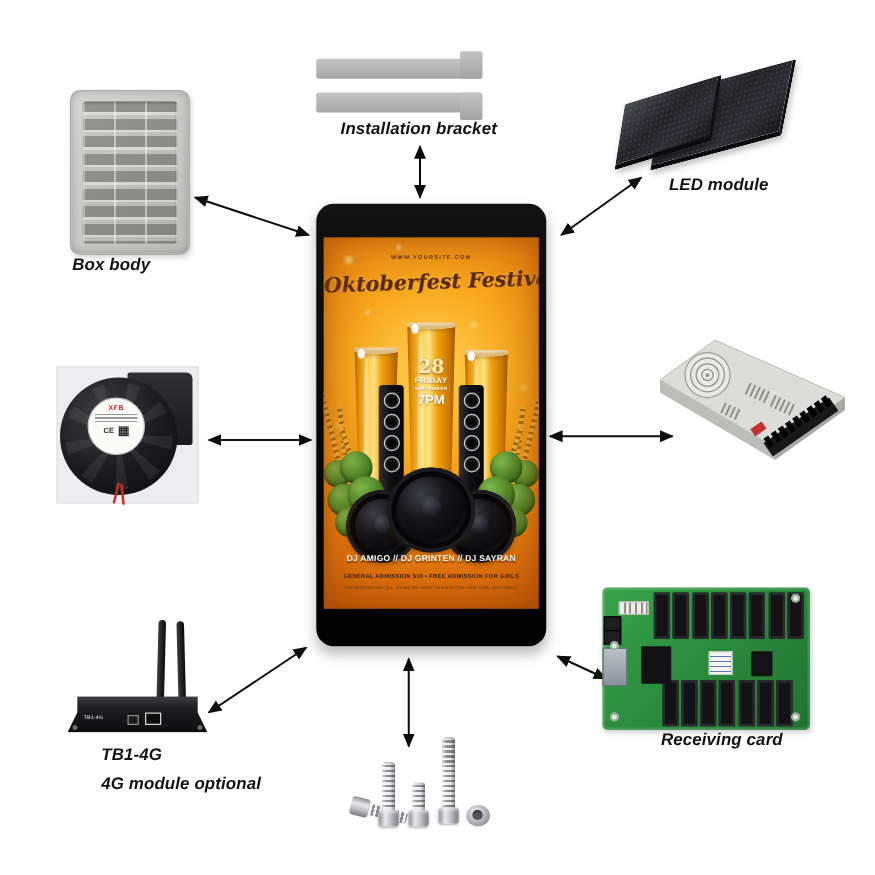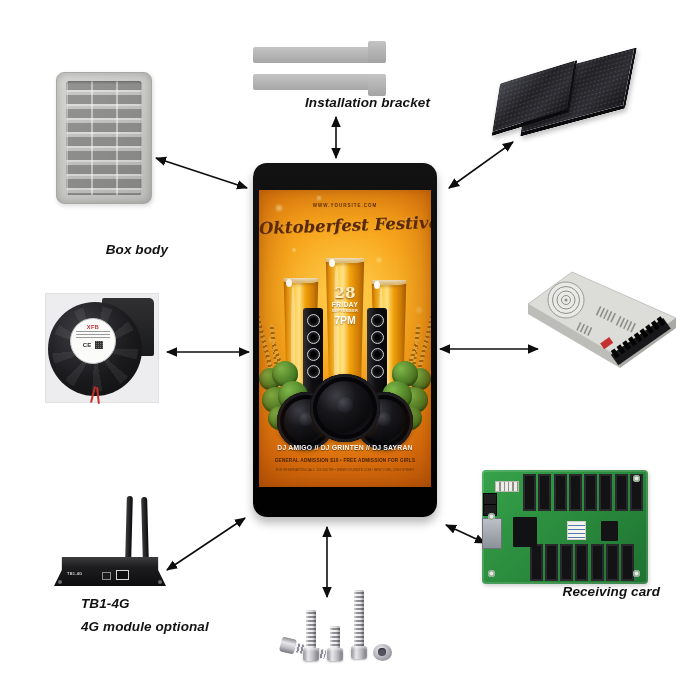--- a/index.html
+++ b/index.html
@@ -1,18 +1,18 @@
 <!DOCTYPE html>
 <html><head>
 <meta charset="utf-8">
 <style>
   html,body{margin:0;padding:0;}
   body{width:700px;height:700px;background:#ffffff;font-family:"Liberation Sans",sans-serif;position:relative;overflow:hidden;}
   .stage{position:absolute;inset:0;}
-  .lbl{position:absolute;font-weight:bold;font-style:italic;font-size:13.5px;color:#121212;text-align:right;letter-spacing:.1px;}
+  .lbl{position:absolute;font-weight:bold;font-style:italic;font-size:13.5px;color:#121212;text-align:center;letter-spacing:.1px;}
   .lbl.left{text-align:left;}
   svg.arrows{position:absolute;left:0;top:0;width:700px;height:700px;pointer-events:none;}
 
   
   .br-bar{position:absolute;height:16px;width:132px;left:253px;background:linear-gradient(180deg,#c4c4c4,#a6a6a6);border-radius:2px;}
   .br-tab{position:absolute;width:18px;height:22px;left:368px;background:linear-gradient(180deg,#c4c4c4,#a3a3a3);border-radius:2px;}
   .b1{top:47px}.t1{top:41px}.b2{top:74px}.t2{top:74px}
 
   
   .boxbody{position:absolute;left:56px;top:72px;width:94px;height:130px;background:linear-gradient(135deg,#d6d6d4,#bcbcba);border:1px solid #a8a8a6;border-radius:8px;box-shadow:inset 0 0 8px rgba(0,0,0,.22),1px 2px 4px rgba(0,0,0,.15);}
@@ -142,21 +142,21 @@
   .woofer::after{content:"";position:absolute;left:38%;top:34%;width:24%;height:24%;border-radius:50%;background:radial-gradient(circle at 35% 30%,#4a4a54,#1c1c22 75%);}
   .wf-c{left:51px;top:184px;width:70px;height:68px;}
   .wf-l{left:18px;top:202px;width:58px;height:58px;}
   .wf-r{left:96px;top:202px;width:58px;height:58px;}
   .p-djs{position:absolute;left:0;right:0;top:254px;text-align:center;font-size:6.8px;font-weight:bold;color:#fff;letter-spacing:.2px;text-shadow:0 1px 1px rgba(0,0,0,.5);z-index:9;}
   .p-adm{position:absolute;left:0;right:0;top:268px;text-align:center;font-size:4.7px;font-weight:bold;color:#40210a;letter-spacing:.2px;z-index:9;}
   .p-fine{position:absolute;left:0;right:0;top:278px;text-align:center;font-size:3.2px;color:#5d3512;z-index:9;}
 
   
   .l-bracket{left:240px;top:95px;width:190px;}
-  .l-box{left:38px;top:204px;width:130px;margin-top:38px;}
+  .l-box{left:24px;top:204px;width:130px;}
   .l-led{left:500px;top:140px;width:150px;}
   .l-fan{left:18px;top:412px;width:230px;}
   .l-psu{left:510px;top:379px;width:175px;}
   .l-tb1{left:81px;top:596px;}
   .l-tb1sub{left:81px;top:619px;}
   .l-recv{left:495px;top:584px;width:165px;}
   .l-screws{left:260px;top:666px;width:165px;}
   .mw{color:#e5232b;}
 </style>
 </head>
@@ -190,20 +190,21 @@
 
   <div class="boxbody">
     <div class="bb-grid"></div>
   </div>
   <div class="lbl l-box">Box body</div>
 
   <div>
     <div class="led-panel p-back"></div>
     <div class="led-panel p-front"></div>
   </div>
+  <div class="lbl l-led">LED module</div>
 
   <div class="fanphoto">
     <div class="fan-duct"></div>
     <div class="fan-body"></div>
     <div class="fan-label">
       <div class="fan-logo">XFB</div>
       <div class="fan-lines"></div>
       <div class="fan-foot">
         <span class="fan-ce">CE</span>
         <span class="fan-qr"></span>

